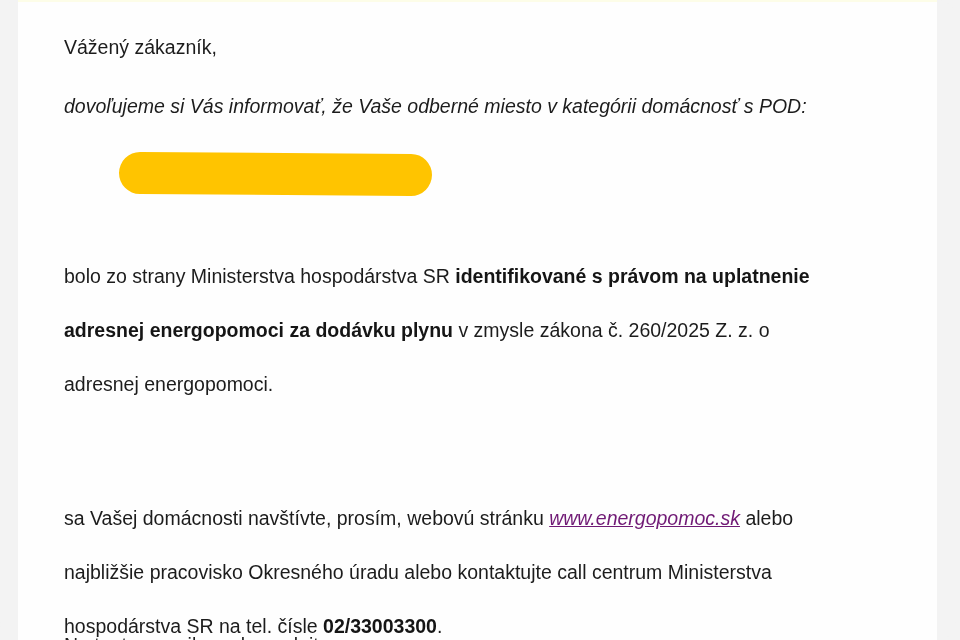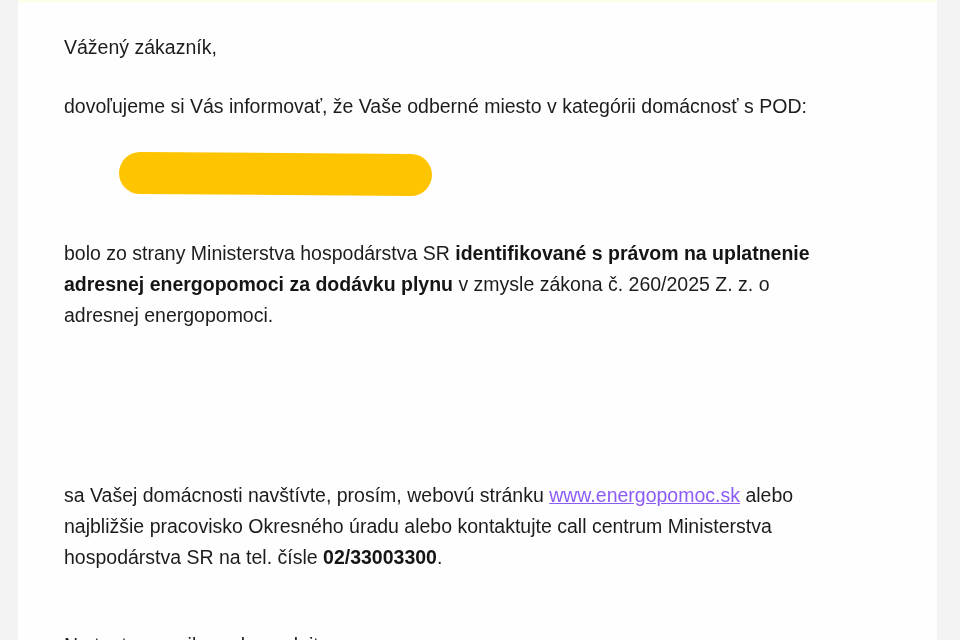--- a/index.html
+++ b/index.html
@@ -49,38 +49,38 @@
       left: 46px;
       top: 0;
       width: 850px;
       font-family: "Liberation Sans", sans-serif;
       font-size: 19.5px;
       color: #1c1c1c;
       line-height: 31px;
     }
     .p { position: absolute; left: 0; margin: 0; white-space: nowrap; }
     .greeting { top: 30px; }
-    .intro { top: 89px; }
+    .intro { top: 89px; font-style: italic; }
     .redaction {
       position: absolute;
       left: 55px;
       top: 151px;
       width: 313px;
       height: 42px;
       background: #ffc400;
       border-radius: 21px;
       transform: rotate(0.4deg);
     }
     .para1 { top: 236px; }
     .para2 { top: 356px; }
     .para3 { top: 478px; }
     .footer-line { top: 628px; }
     b { font-weight: bold; color: #151515; }
-    .link { text-decoration: underline; color: #8b5cf6; cursor: pointer; }
-    .line { display: block; }
+    .link { text-decoration: underline; color: #701a75; cursor: pointer; font-style: italic; }
+    .line { display: block; margin-top: 23px; }
   </style>
 </head>
 <body>
 
 <div class="frame">
   <div class="left-gutter"></div>
   <div class="page">
     <div class="content">
       <p class="p greeting">Vážený zákazník,</p>
       <p class="p intro">dovoľujeme si Vás informovať, že Vaše odberné miesto v kategórii domácnosť s POD:</p>

